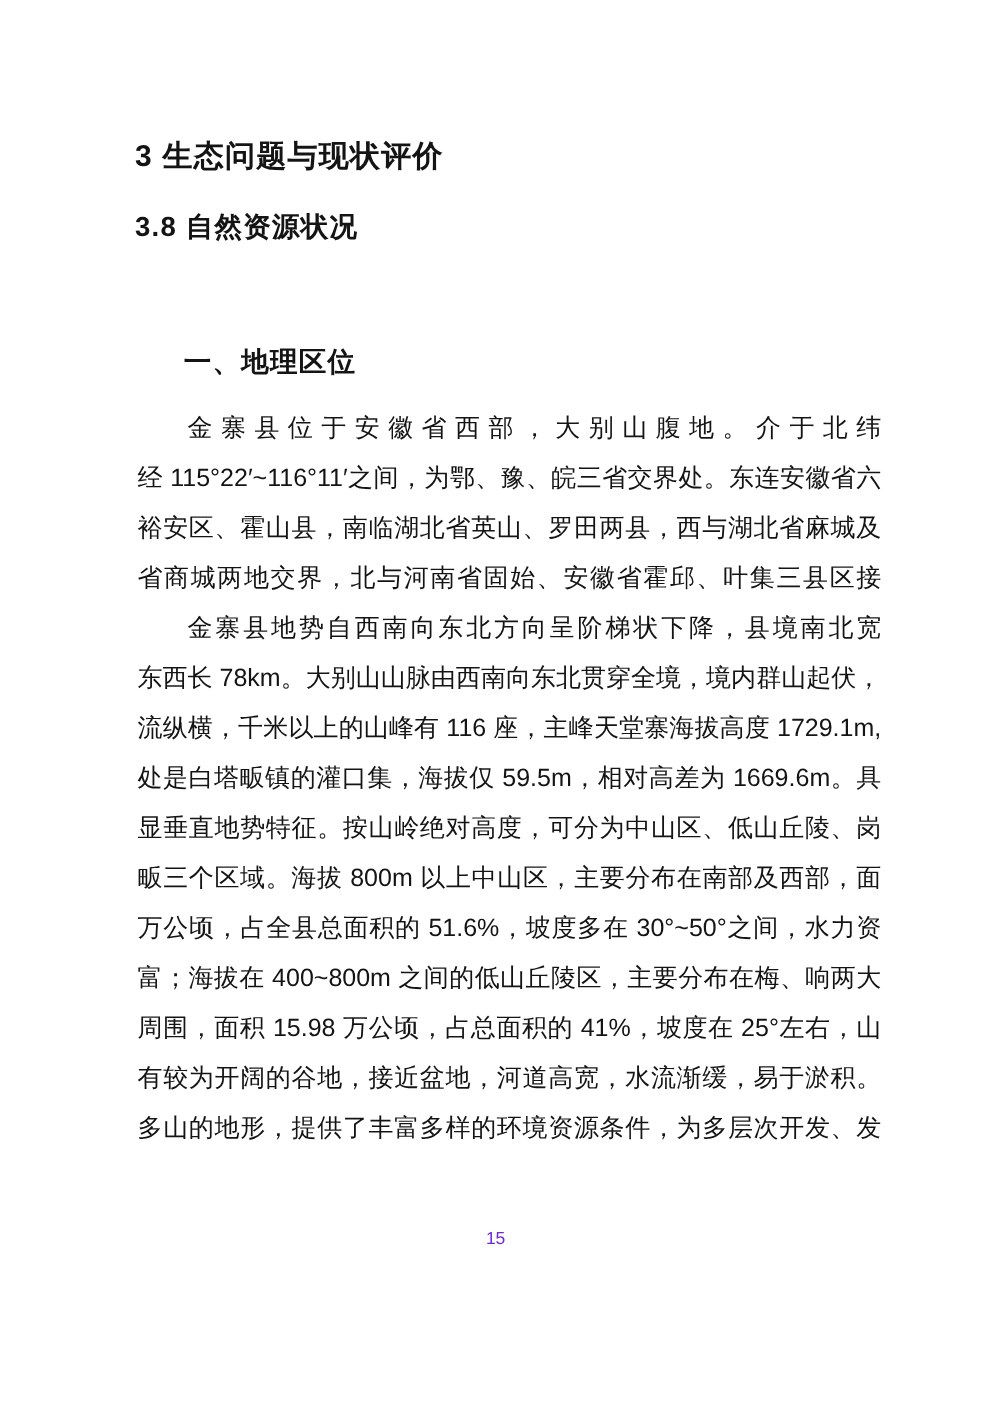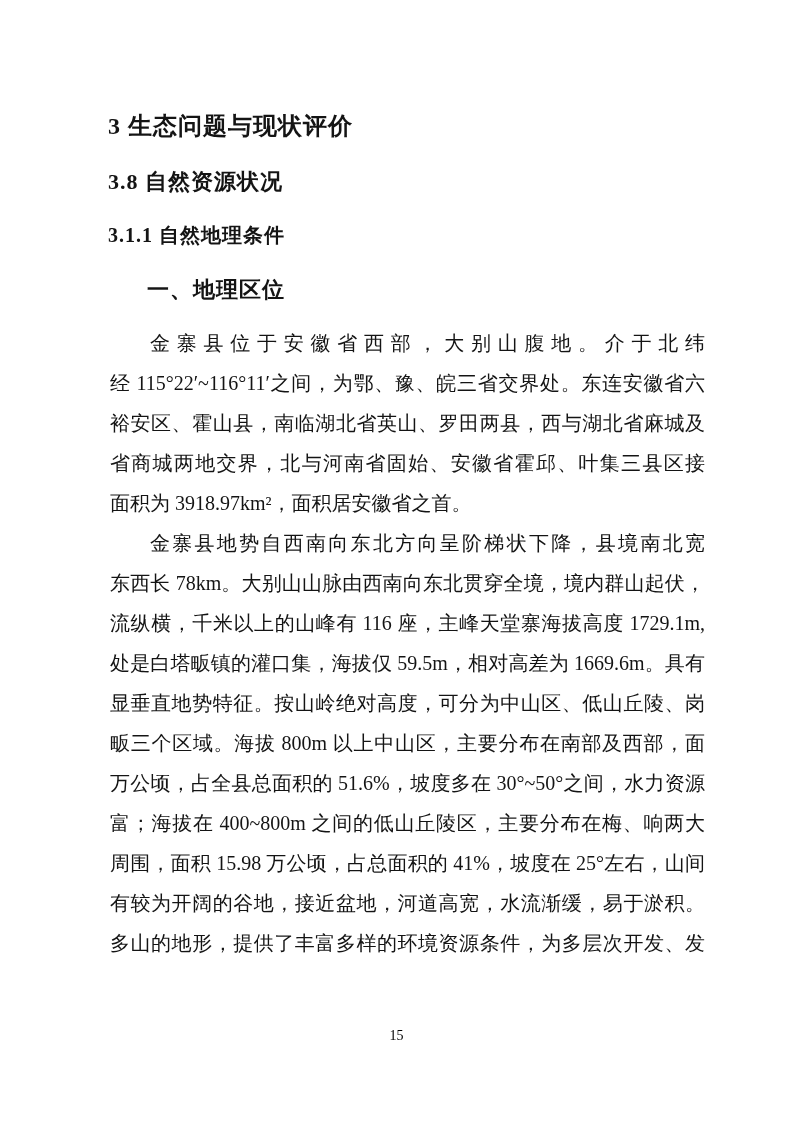--- a/index.html
+++ b/index.html
@@ -6,21 +6,21 @@
     margin: 0;
     padding: 0;
     background: #808080;
   }
   .page {
     position: relative;
     width: 793px;
     height: 1122px;
     margin: 0 auto;
     background: #ffffff;
-    font-family: Liberation Serif, serif;
+    font-family: Liberation Sans, sans-serif;
     color: #141414;
     overflow: hidden;
   }
   .heading {
     position: absolute;
     left: 108px;
     right: 88px;
     font-weight: bold;
     white-space: nowrap;
   }
@@ -41,49 +41,47 @@
     line-height: 40px;
     text-align: justify;
     text-align-last: justify;
     text-justify: inter-character;
     overflow: hidden;
   }
   .line.first { text-indent: 2em; }
   .line.final { text-align-last: left; }
   .page-number {
     position: absolute;
-    top: 1026px;
+    top: 980px;
     left: 0;
     width: 100%;
     text-align: center;
     font-size: 14px;
     line-height: 20px;
-    color: #000000;
+    color: #6d28d9;
   }
 </style>
 </head>
 <body>
 
 <div class="page">
 
   <div class="heading h1">3 生态问题与现状评价</div>
 
   <div class="heading h2">3.8 自然资源状况</div>
 
-  <div class="heading h3">3.1.1 自然地理条件</div>
 
   <div class="heading h4">一、地理区位</div>
 
   <div class="body-text">
       <div class="para">
         <div class="line first">金寨县位于安徽省西部，大别山腹地。介于北纬 31°06′~31°48′，东</div>
         <div class="line">经 115°22′~116°11′之间，为鄂、豫、皖三省交界处。东连安徽省六安市</div>
         <div class="line">裕安区、霍山县，南临湖北省英山、罗田两县，西与湖北省麻城及河南</div>
         <div class="line">省商城两地交界，北与河南省固始、安徽省霍邱、叶集三县区接壤。总</div>
-        <div class="line final">面积为 3918.97km²，面积居安徽省之首。</div>
       </div>
       <div class="para">
         <div class="line first">金寨县地势自西南向东北方向呈阶梯状下降，县境南北宽 77km，</div>
         <div class="line">东西长 78km。大别山山脉由西南向东北贯穿全境，境内群山起伏，河</div>
         <div class="line">流纵横，千米以上的山峰有 116 座，主峰天堂寨海拔高度 1729.1m,最低</div>
         <div class="line">处是白塔畈镇的灌口集，海拔仅 59.5m，相对高差为 1669.6m。具有明</div>
         <div class="line">显垂直地势特征。按山岭绝对高度，可分为中山区、低山丘陵、岗丘平</div>
         <div class="line">畈三个区域。海拔 800m 以上中山区，主要分布在南部及西部，面积 20</div>
         <div class="line">万公顷，占全县总面积的 51.6%，坡度多在 30°~50°之间，水力资源丰</div>
         <div class="line">富；海拔在 400~800m 之间的低山丘陵区，主要分布在梅、响两大水库</div>

